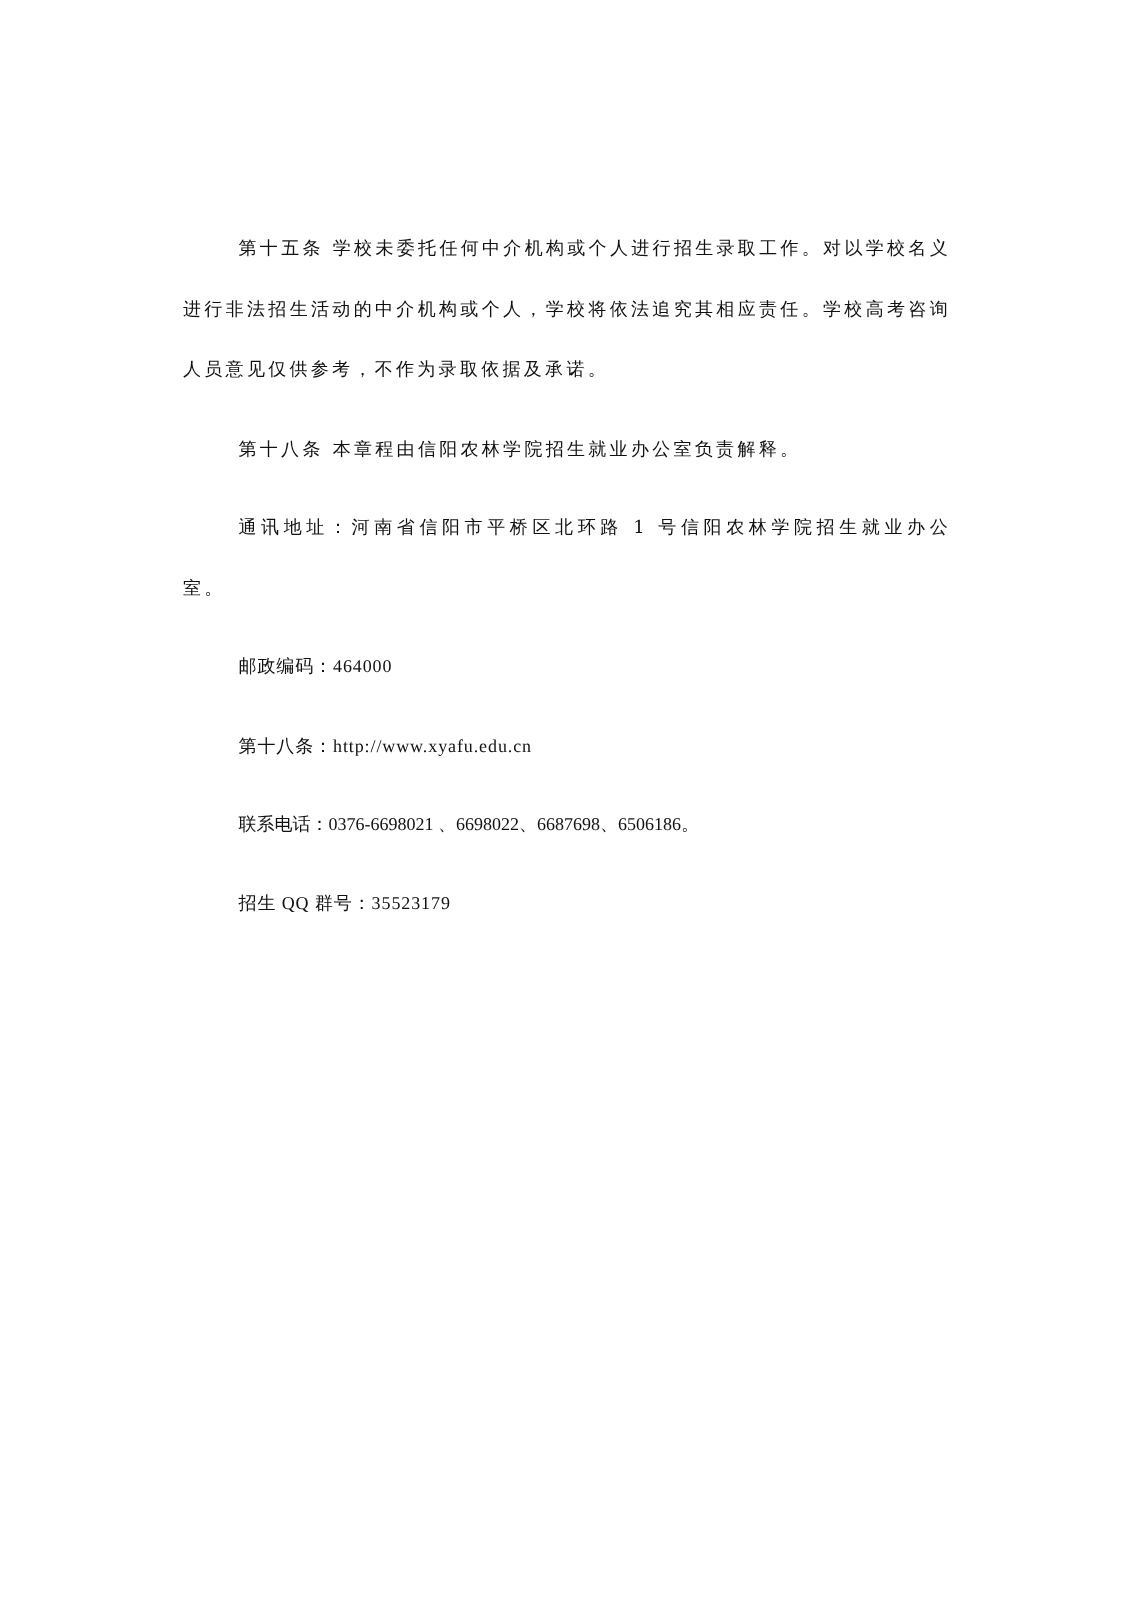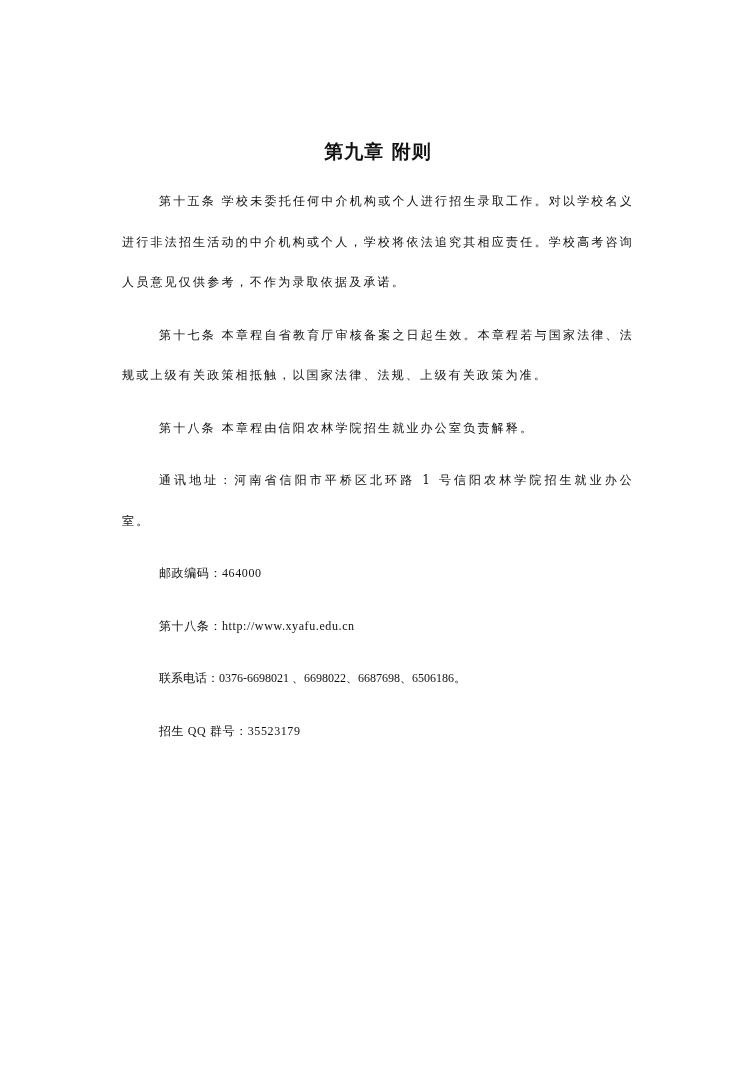--- a/index.html
+++ b/index.html
@@ -10,22 +10,20 @@
            font-weight: bold; font-size: 19px; height: 36px; line-height: 36px; margin: 0;
            letter-spacing: 1px; }
   .para { font-size: 12px; line-height: 40.5px; margin: 12px; text-align: justify;
           text-align-last: left; letter-spacing: 2.2px; text-indent: 37px; }
   .para.tight { letter-spacing: 0.6px; font-family: Liberation Serif, serif; }
 </style>
 </head>
 <body>
 
 <div class="page">
-  <h2 class="title">第九章  附则</h2>
   <p class="para">第十五条 学校未委托任何中介机构或个人进行招生录取工作。对以学校名义进行非法招生活动的中介机构或个人，学校将依法追究其相应责任。学校高考咨询人员意见仅供参考，不作为录取依据及承诺。</p>
-  <p class="para">第十七条 本章程自省教育厅审核备案之日起生效。本章程若与国家法律、法规或上级有关政策相抵触，以国家法律、法规、上级有关政策为准。</p>
   <p class="para">第十八条 本章程由信阳农林学院招生就业办公室负责解释。</p>
   <p class="para">通讯地址：河南省信阳市平桥区北环路 1 号信阳农林学院招生就业办公室。</p>
   <p class="para tight">邮政编码：464000</p>
   <p class="para tight">第十八条：http://www.xyafu.edu.cn</p>
   <p class="para tight" style="letter-spacing:0;white-space:nowrap;">联系电话：0376-6698021 、6698022、6687698、6506186。</p>
   <p class="para tight">招生 QQ 群号：35523179</p>
 </div>
 
 </body></html>

